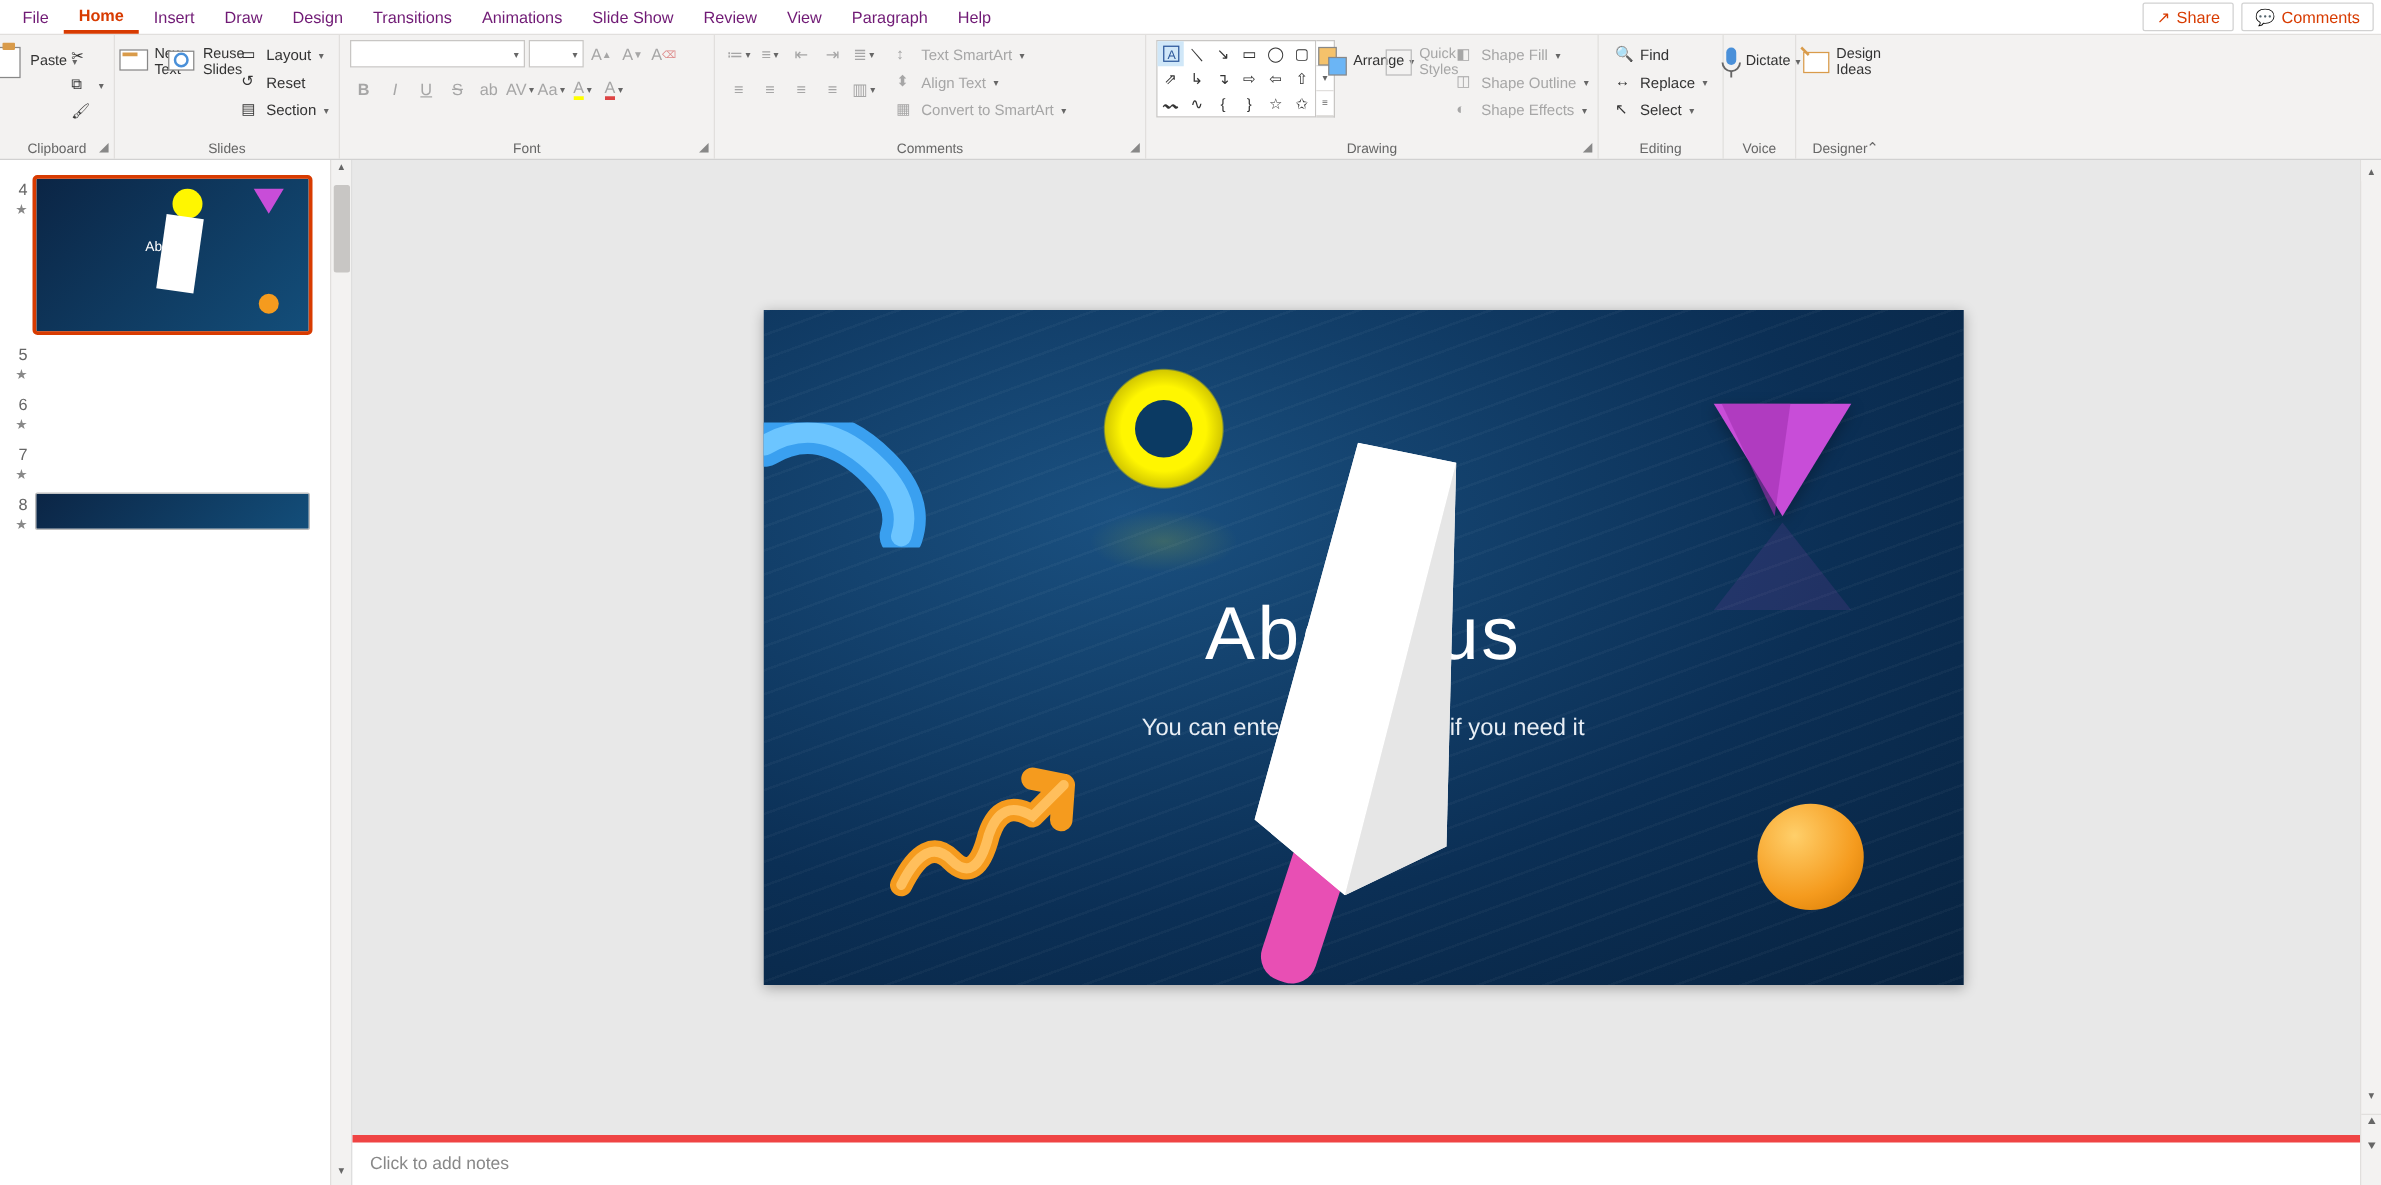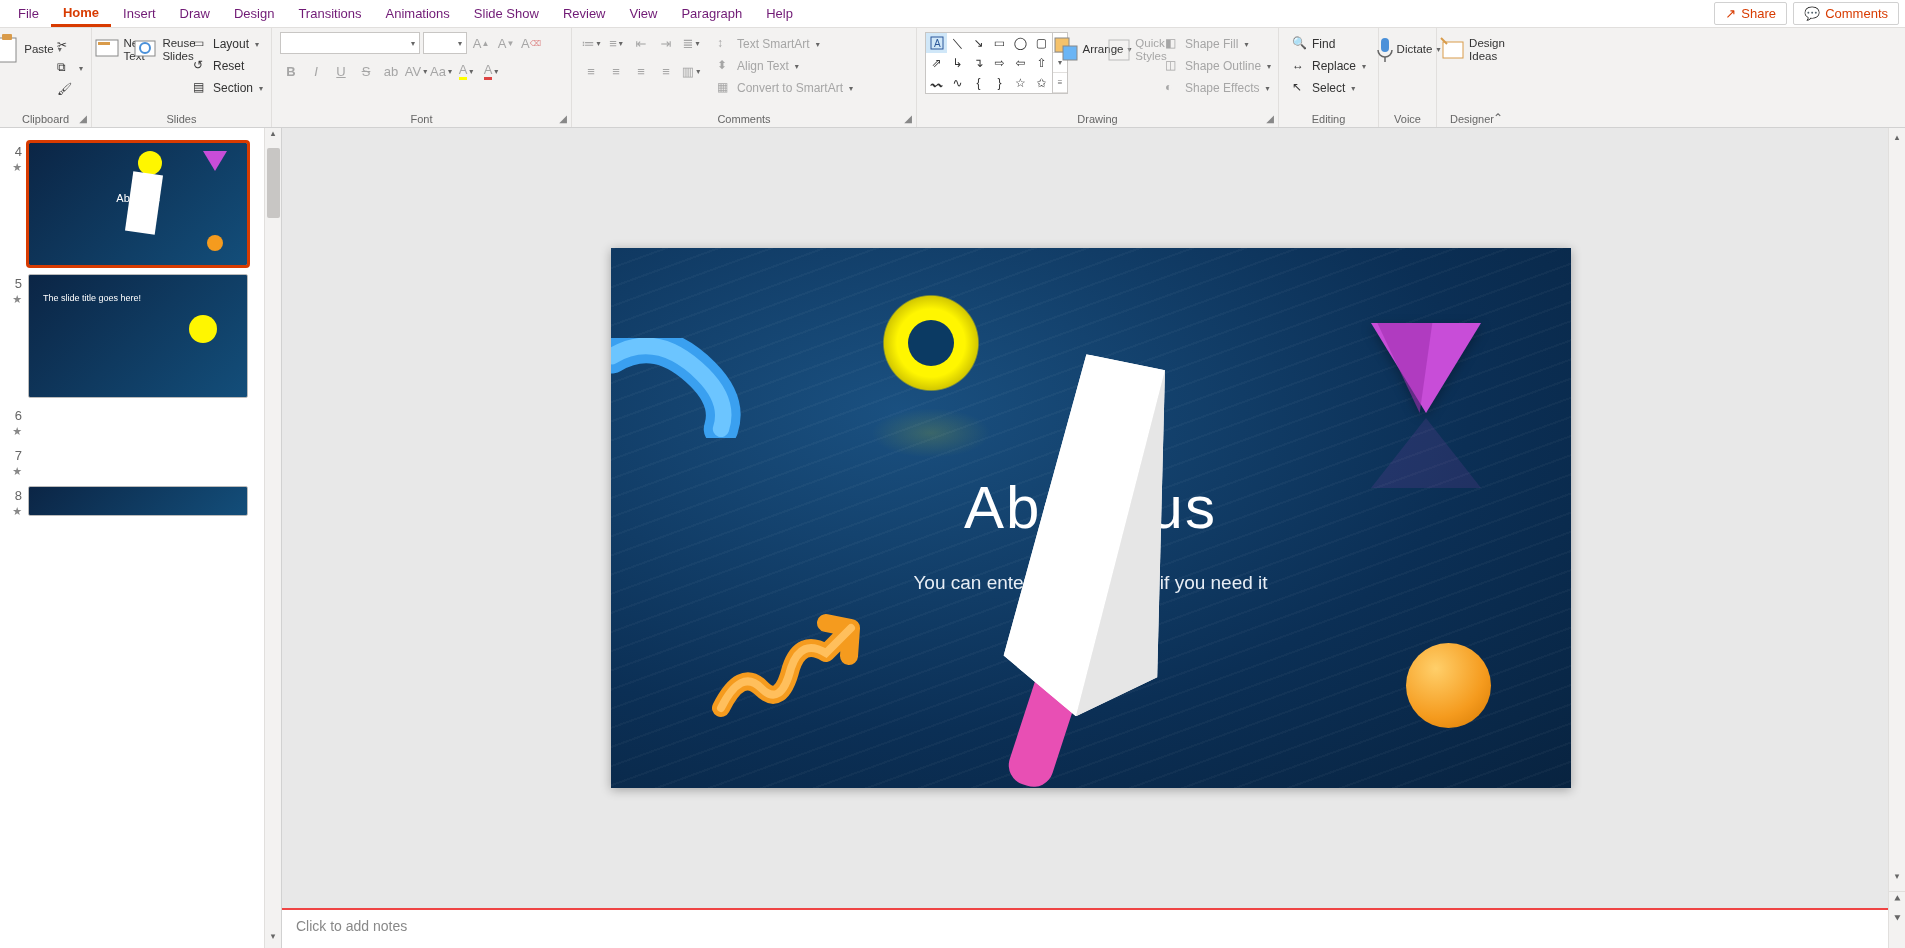--- a/index.html
+++ b/index.html
@@ -70,21 +70,21 @@
     .torus::after{content:'';position:absolute;width:46px;height:46px;border-radius:50%;background:#0b3a63;top:37px;left:37px;}
     .blue-tube{position:absolute;width:150px;height:100px;top:90px;left:-15px;}
     .blue-tube svg{width:100%;height:100%;}
     .pyramid{position:absolute;top:75px;right:90px;width:0;height:0;border-left:55px solid transparent;border-right:55px solid transparent;border-top:90px solid #c84dd8;filter:drop-shadow(0 4px 6px rgba(0,0,0,0.3));}
     .pyramid::after{content:'';position:absolute;top:-90px;left:-55px;width:0;height:0;border-left:55px solid transparent;border-right:0;border-top:90px solid #a030b0;transform:skewX(-8deg);opacity:.6;}
     .orange-sphere{position:absolute;width:85px;height:85px;border-radius:50%;background:radial-gradient(circle at 35% 30%,#ffcf6a,#f59b1e 60%,#d47700);bottom:60px;right:80px;}
     .white-prism{position:absolute;width:200px;height:360px;top:110px;left:390px;transform:rotate(8deg);}
     .orange-arrow{position:absolute;bottom:60px;left:100px;width:150px;height:120px;}
     .pink-sq{position:absolute;bottom:0;left:410px;width:45px;height:120px;background:#e84fb4;border-radius:20px;transform:rotate(18deg);}
 
-    .notes-bar { height: 40px; background: #fff; border-top: 2px solid #ef4444; padding: 8px 14px; color: #888; font-size: 14px; }
+    .notes-bar { height: 40px; background: #fff; border-top: 6px solid #ef4444; padding: 8px 14px; color: #888; font-size: 14px; }
 
     .ribbon-collapse{position:absolute;right:4px;bottom:2px;font-size:12px;color:#666;cursor:pointer;}
   </style>
 </head>
 <body>
 
 <div class="menubar">
   <div class="menu-item">File</div>
   <div class="menu-item active">Home</div>
   <div class="menu-item">Insert</div>
@@ -422,24 +422,20 @@
         <div style="position:absolute;top:30px;left:46%;width:30px;height:60px;background:#fff;transform:rotate(8deg)"></div>
         <div style="position:absolute;bottom:14px;right:24px;width:16px;height:16px;border-radius:50%;background:#f59b1e"></div>
       </div>
     </div>
 
     <div class="thumb-row">
       <div class="thumb-num-col">
           <span class="thumb-num">5</span>
           <span class="thumb-star">★</span>
         </div>
-      <div class="thumb">
-        <div style="position:absolute;top:18px;left:14px;font-size:9px;max-width:100px">The slide title goes here!</div>
-        <div style="position:absolute;top:40px;right:30px;width:28px;height:28px;border-radius:50%;background:#fff600"></div>
-      </div>
     </div>
 
     <div class="thumb-row">
       <div class="thumb-num-col">
           <span class="thumb-num">6</span>
           <span class="thumb-star">★</span>
         </div>
     </div>
 
     <div class="thumb-row">

